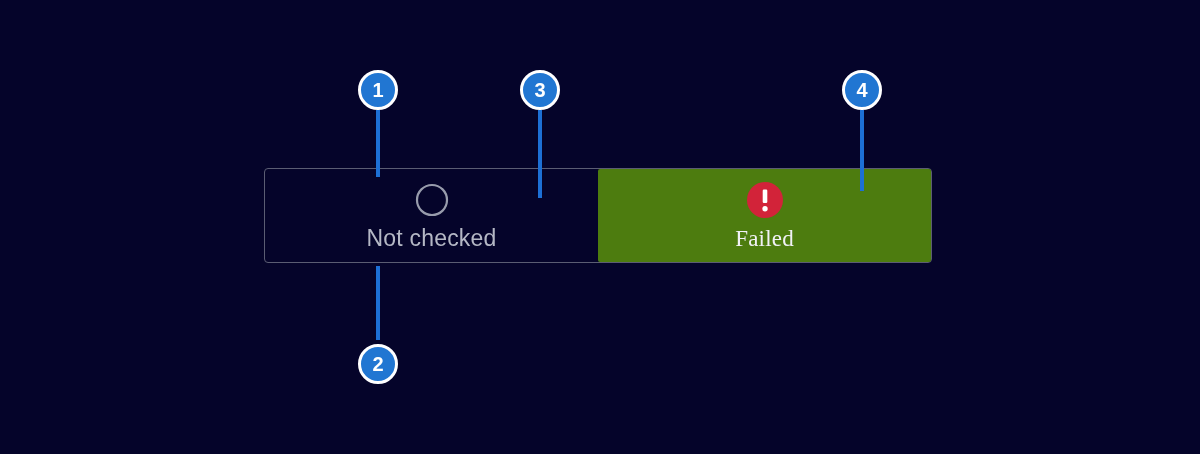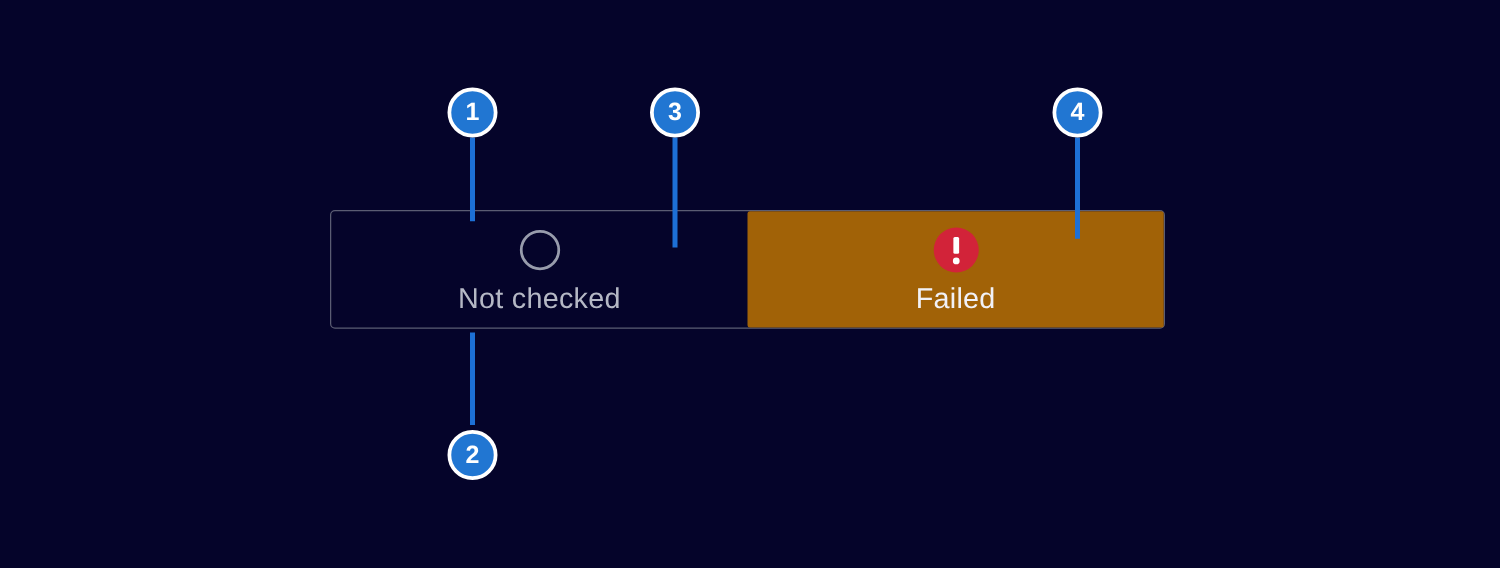--- a/index.html
+++ b/index.html
@@ -21,22 +21,23 @@
     background:transparent;
   }
   .segment{
     flex:1 1 0;
     display:flex;flex-direction:column;
     align-items:center;justify-content:center;
     gap:8px;
     cursor:pointer;
   }
   .segment.active{
-    background:#a16207;
+    background:#4d7c0f;
     border-radius:2px;
+    font-family:Liberation Serif, serif;
   }
   .seg-icon{
     height:38px;display:flex;align-items:center;justify-content:center;
   }
   .seg-label{
     font-size:23px;
     line-height:1;
     color:#b5b8c5;
     letter-spacing:.2px;
   }

